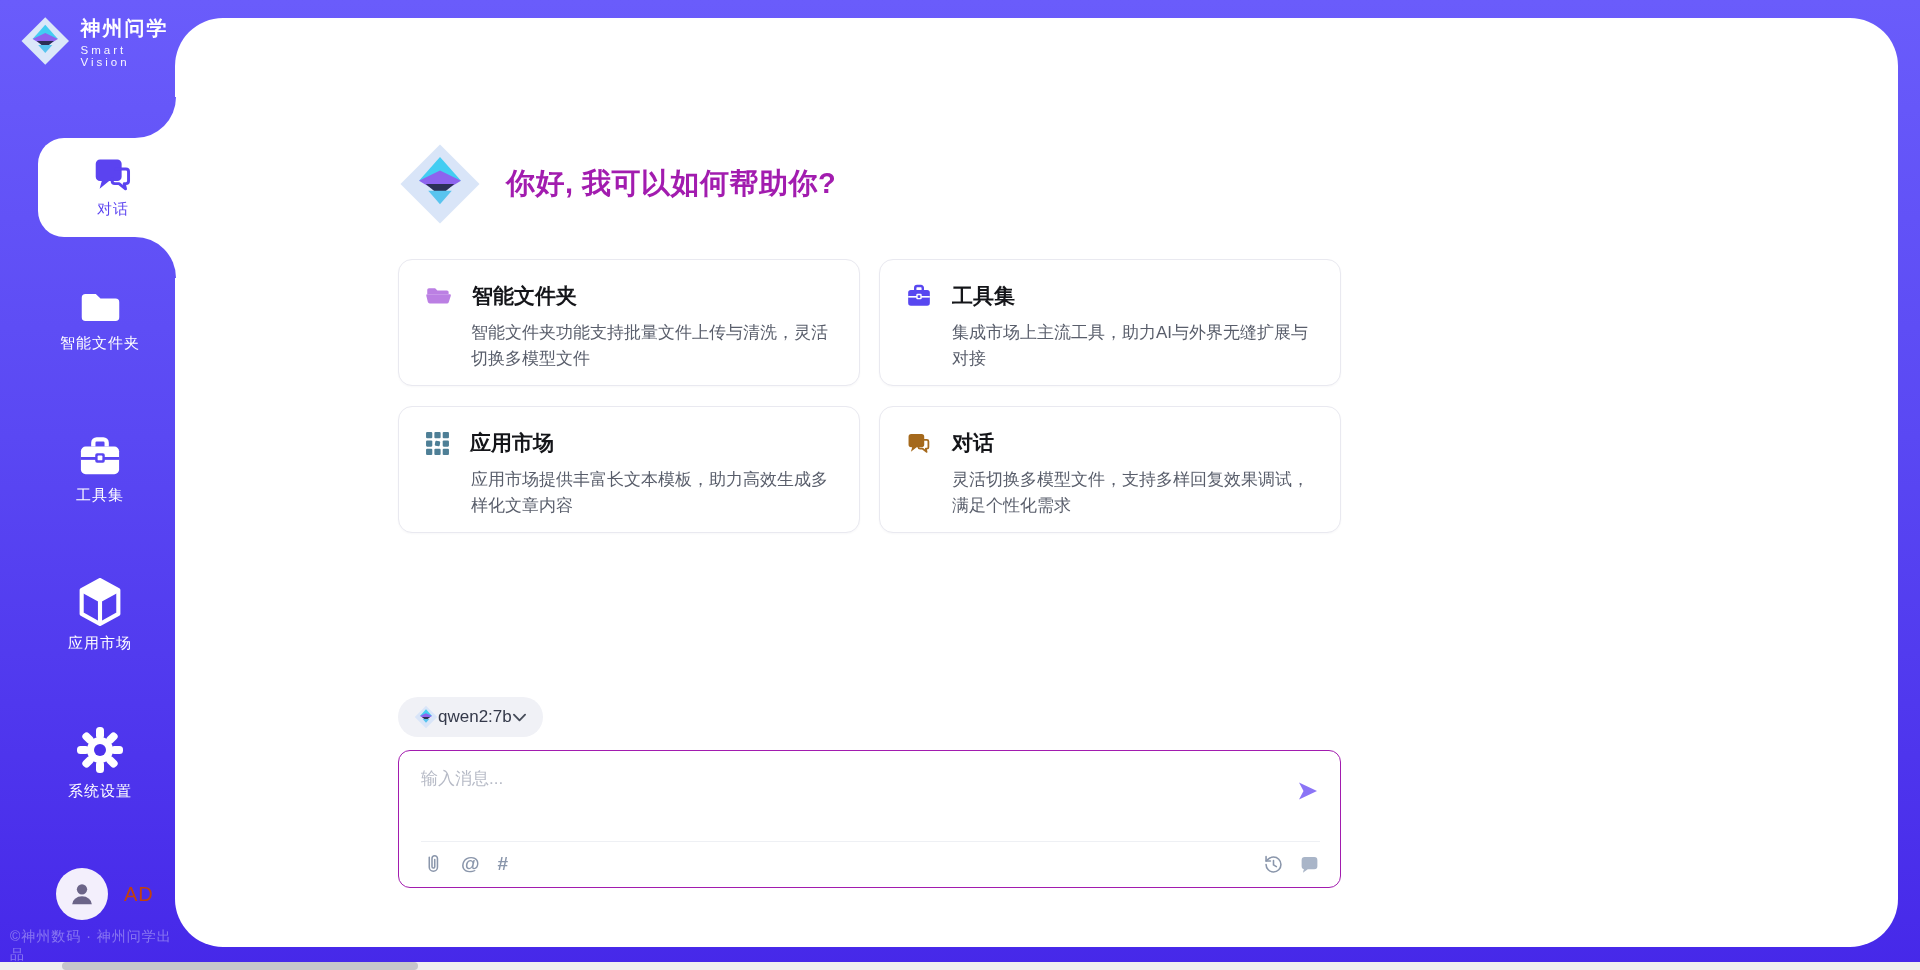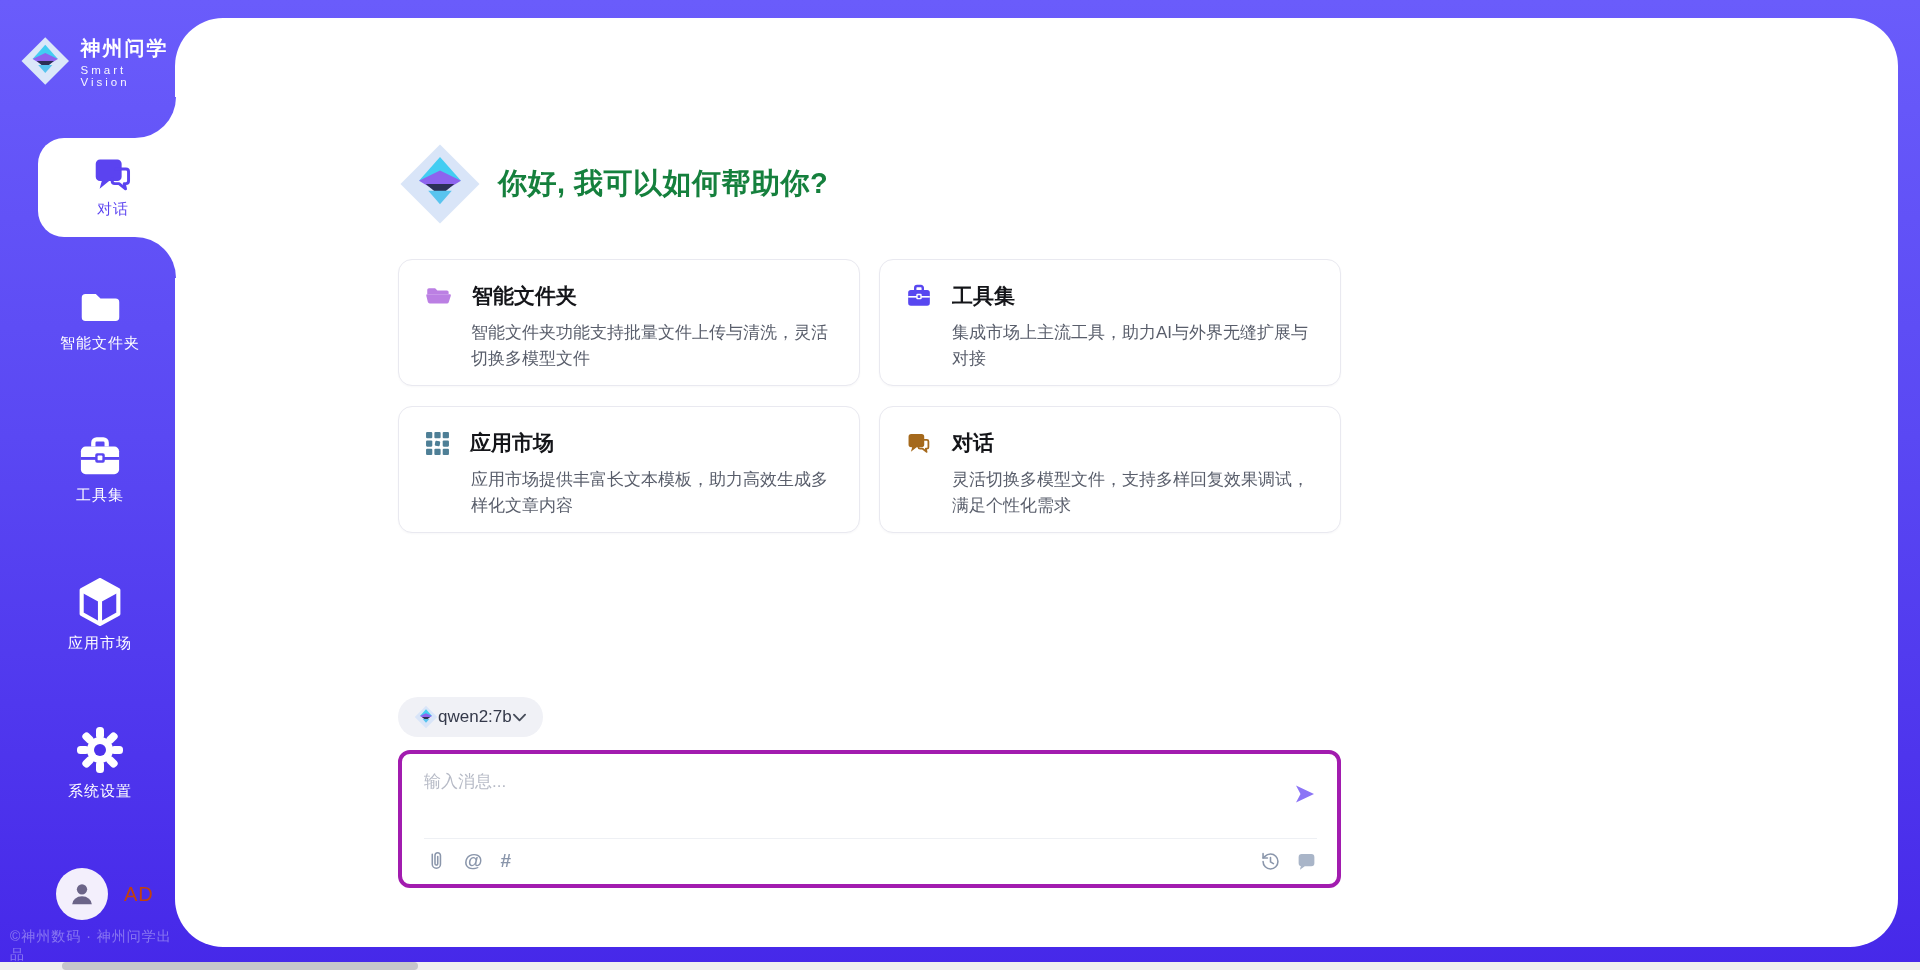--- a/index.html
+++ b/index.html
@@ -12,21 +12,21 @@
   }
 
   
   .main-area {
     position:absolute; left:175px; top:18px; width:1723px; height:929px;
     background:#ffffff; border-radius:48px;
   }
 
   
   .sidebar { position:absolute; left:0; top:0; width:175px; height:970px; }
-  .brand-row { position:absolute; left:20px; top:14px; display:flex; align-items:center; gap:10px;margin-top:20px; }
+  .brand-row { position:absolute; left:20px; top:14px; display:flex; align-items:center; gap:10px; }
   .brand-logo { width:54px; height:54px; }
   .brand-text { color:#fff; }
   .brand-zh { font-size:20px; font-weight:bold; letter-spacing:2px; }
   .brand-en { font-size:11.5px; letter-spacing:3px; margin-top:2px; opacity:.95; }
 
   .active-tab {
     position:absolute; left:38px; top:138px; width:150px; height:99px;
     background:#fff; border-radius:26px 0 0 26px;
     display:flex; flex-direction:column; align-items:center; justify-content:center; gap:6px;
     cursor:pointer;
@@ -59,40 +59,40 @@
   .footer-note { position:absolute; left:10px; top:928px; font-size:14px; color:rgba(255,255,255,.35); letter-spacing:1px; }
 
   
   .hscroll { position:absolute; left:0; bottom:0; width:1920px; height:8px; background:#efefef; }
   .hscroll-thumb { position:absolute; left:62px; top:0; width:356px; height:8px; background:#c6c6cb; border-radius:4px; }
 
   
   .content { position:absolute; left:398px; top:142px; width:943px; }
   .greeting-row { display:flex; align-items:center; gap:16px; }
   .greeting-logo { width:84px; height:84px; }
-  .greeting-text { font-size:29px; font-weight:bold; color:#15803d; letter-spacing:.5px; }
+  .greeting-text { font-size:29px; font-weight:bold; color:#a21caf; letter-spacing:.5px;margin-left:8px; }
 
   .cards { margin-top:33px; display:grid; grid-template-columns:462px 462px; gap:20px 19px; }
   .card {
     height:127px; background:#fff; border:1px solid #e9e9f0; border-radius:14px;
     padding:22px 26px; cursor:pointer; box-shadow:0 1px 2px rgba(30,30,60,.03);
   }
   .card-head { display:flex; align-items:center; gap:20px; }
   .card-title { font-size:21px; font-weight:bold; color:#141519; }
   .card-desc { margin:10px 0 0 46px; font-size:17px; color:#595e6b; line-height:1.5; }
 
   .model-pill {
     margin-top:164px; display:inline-flex; align-items:center; 
     background:#f0f1f6; border-radius:21px; padding:8px 16px; cursor:pointer;
   }
   .model-pill .mini-logo { width:24px; height:24px; }
   .model-label { font-size:17px; color:#34394a; }
 
   .composer {
-    margin-top:13px; width:943px; height:138px; border:4px solid #a21caf; border-radius:12px;
+    margin-top:13px; width:943px; height:138px; border:1px solid #a21caf; border-radius:12px;
     padding:16px 20px 12px 22px; position:relative; display:flex; flex-direction:column; background:#fff;
   }
   .composer textarea {
     border:none; outline:none; resize:none; width:860px; height:58px;
     font-family:inherit; font-size:17px; color:#2c2f38;
   }
   .composer textarea::placeholder { color:#b6bac6; }
   .send-btn { position:absolute; right:20px; top:28px; width:24px; height:24px; cursor:pointer; }
   .composer-toolbar {
     margin-top:auto; border-top:1px solid #eef0f4; padding-top:11px;

